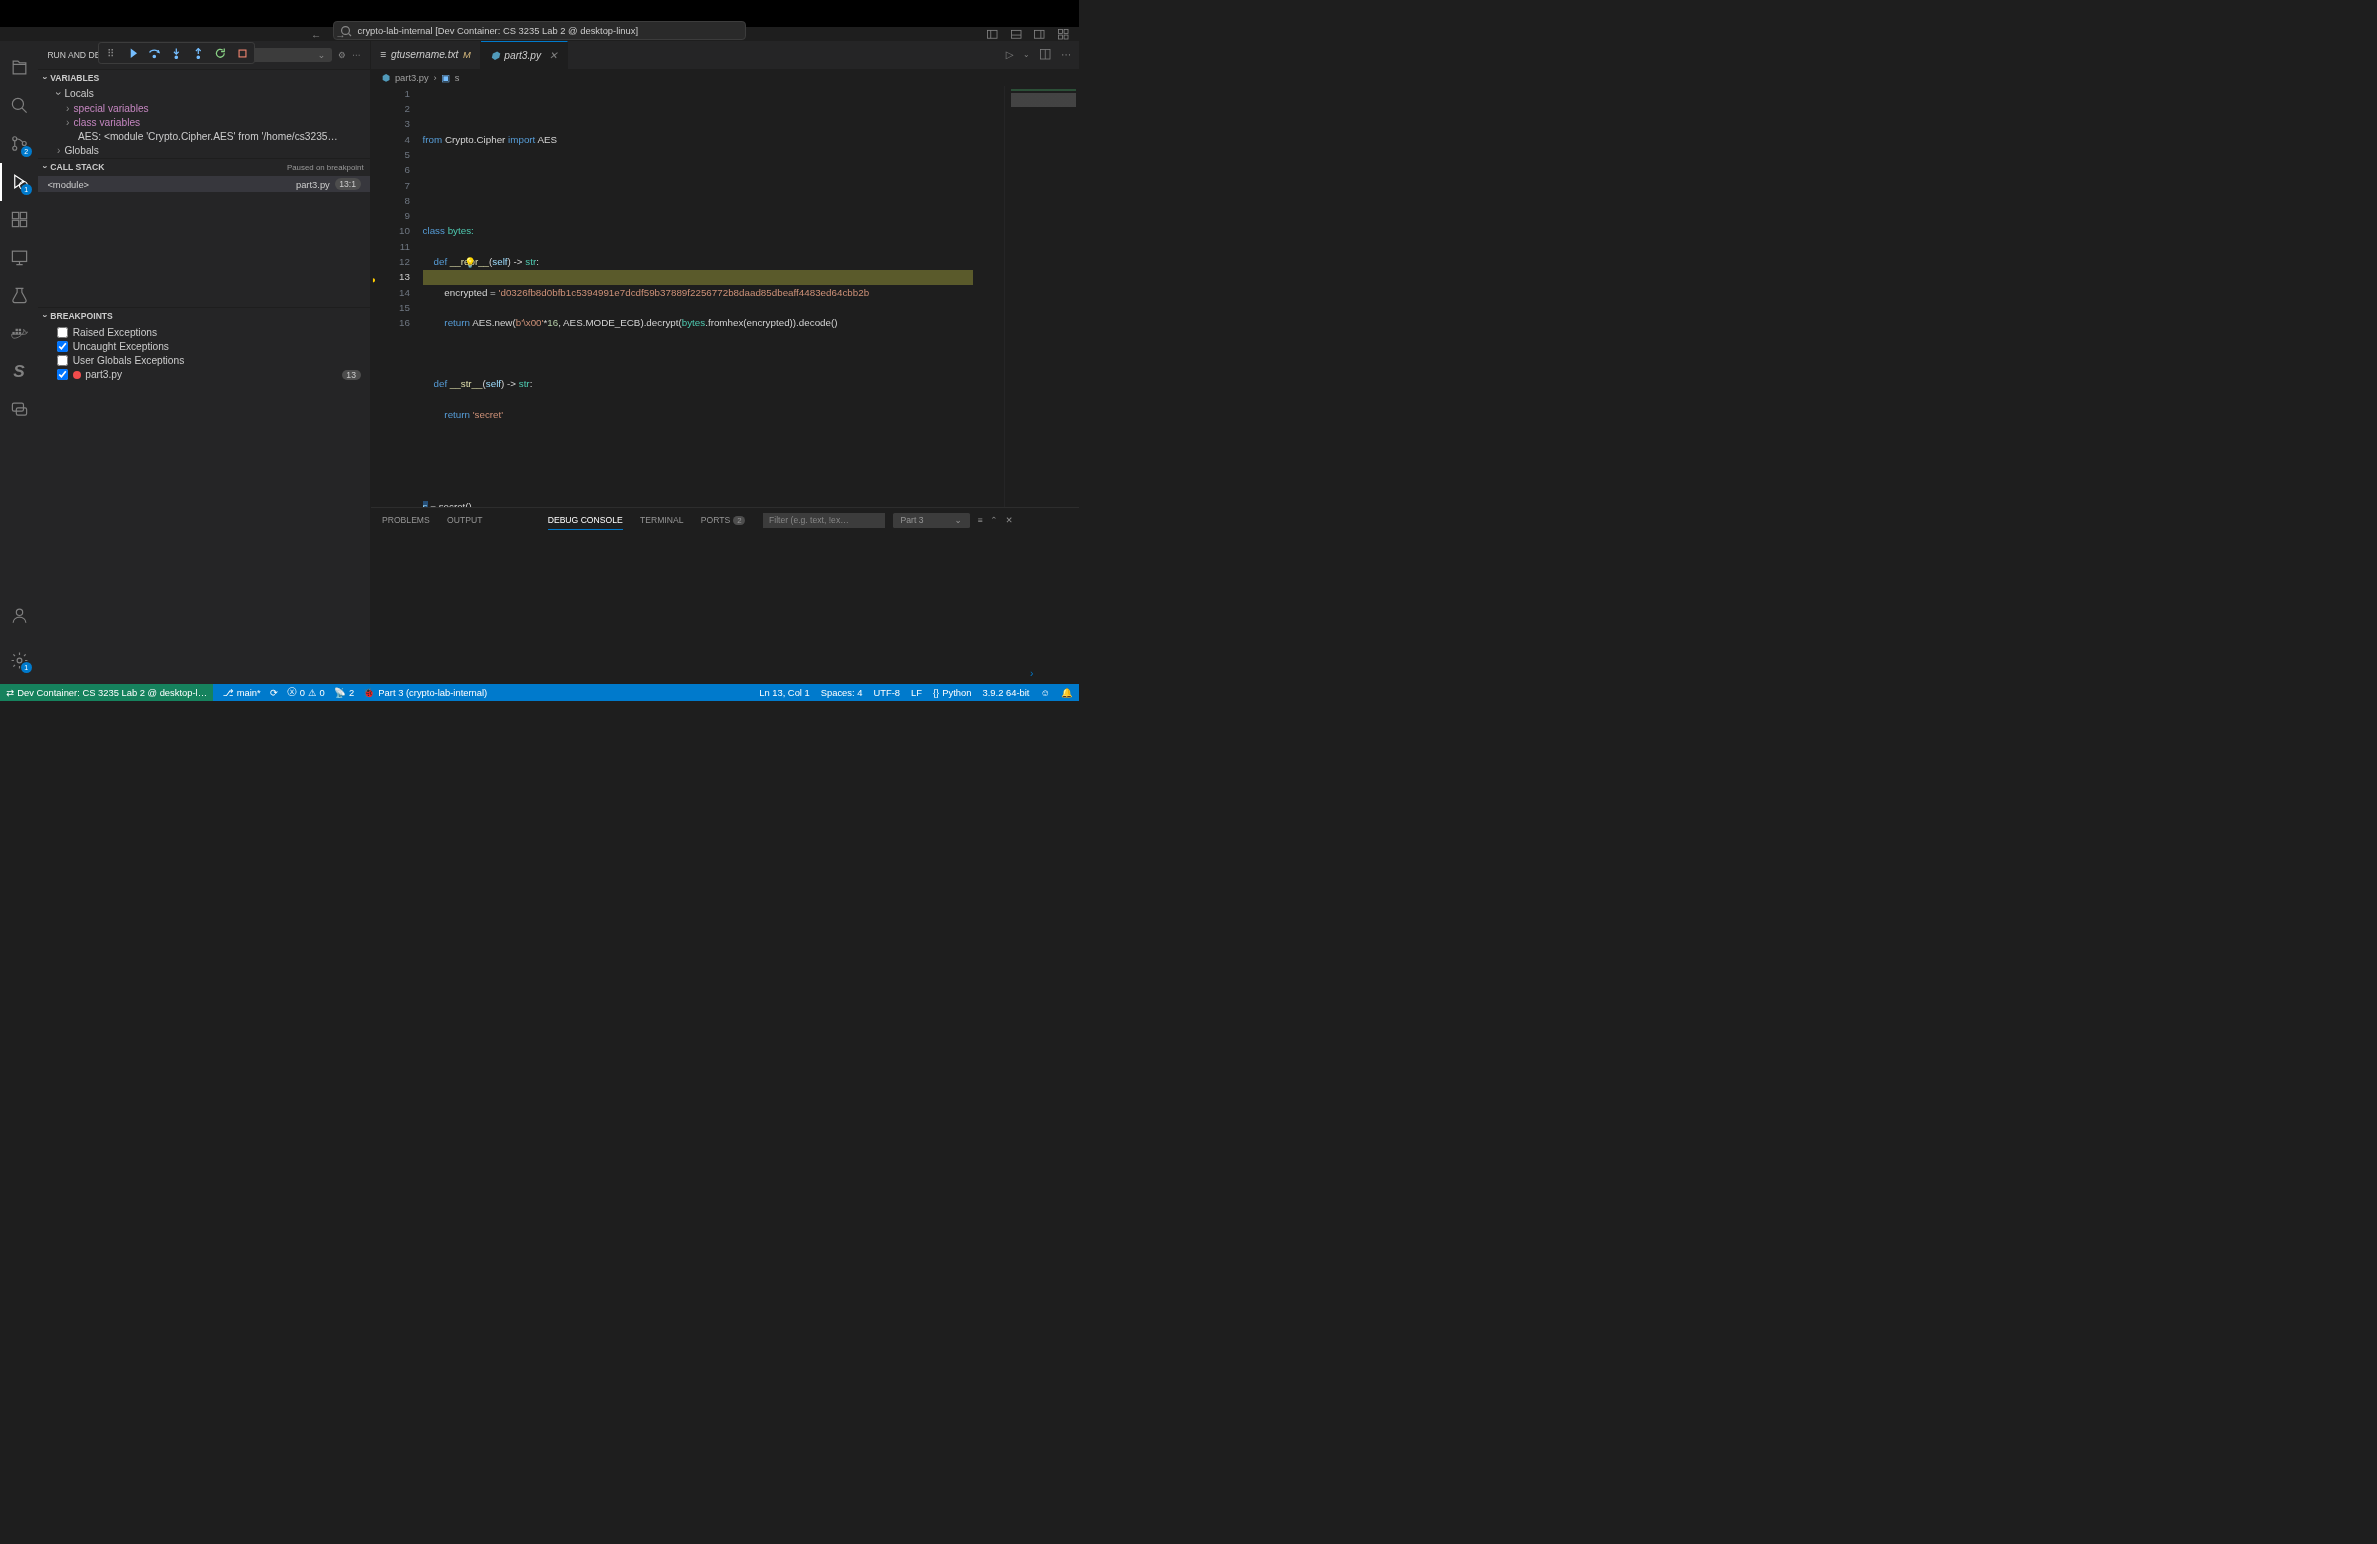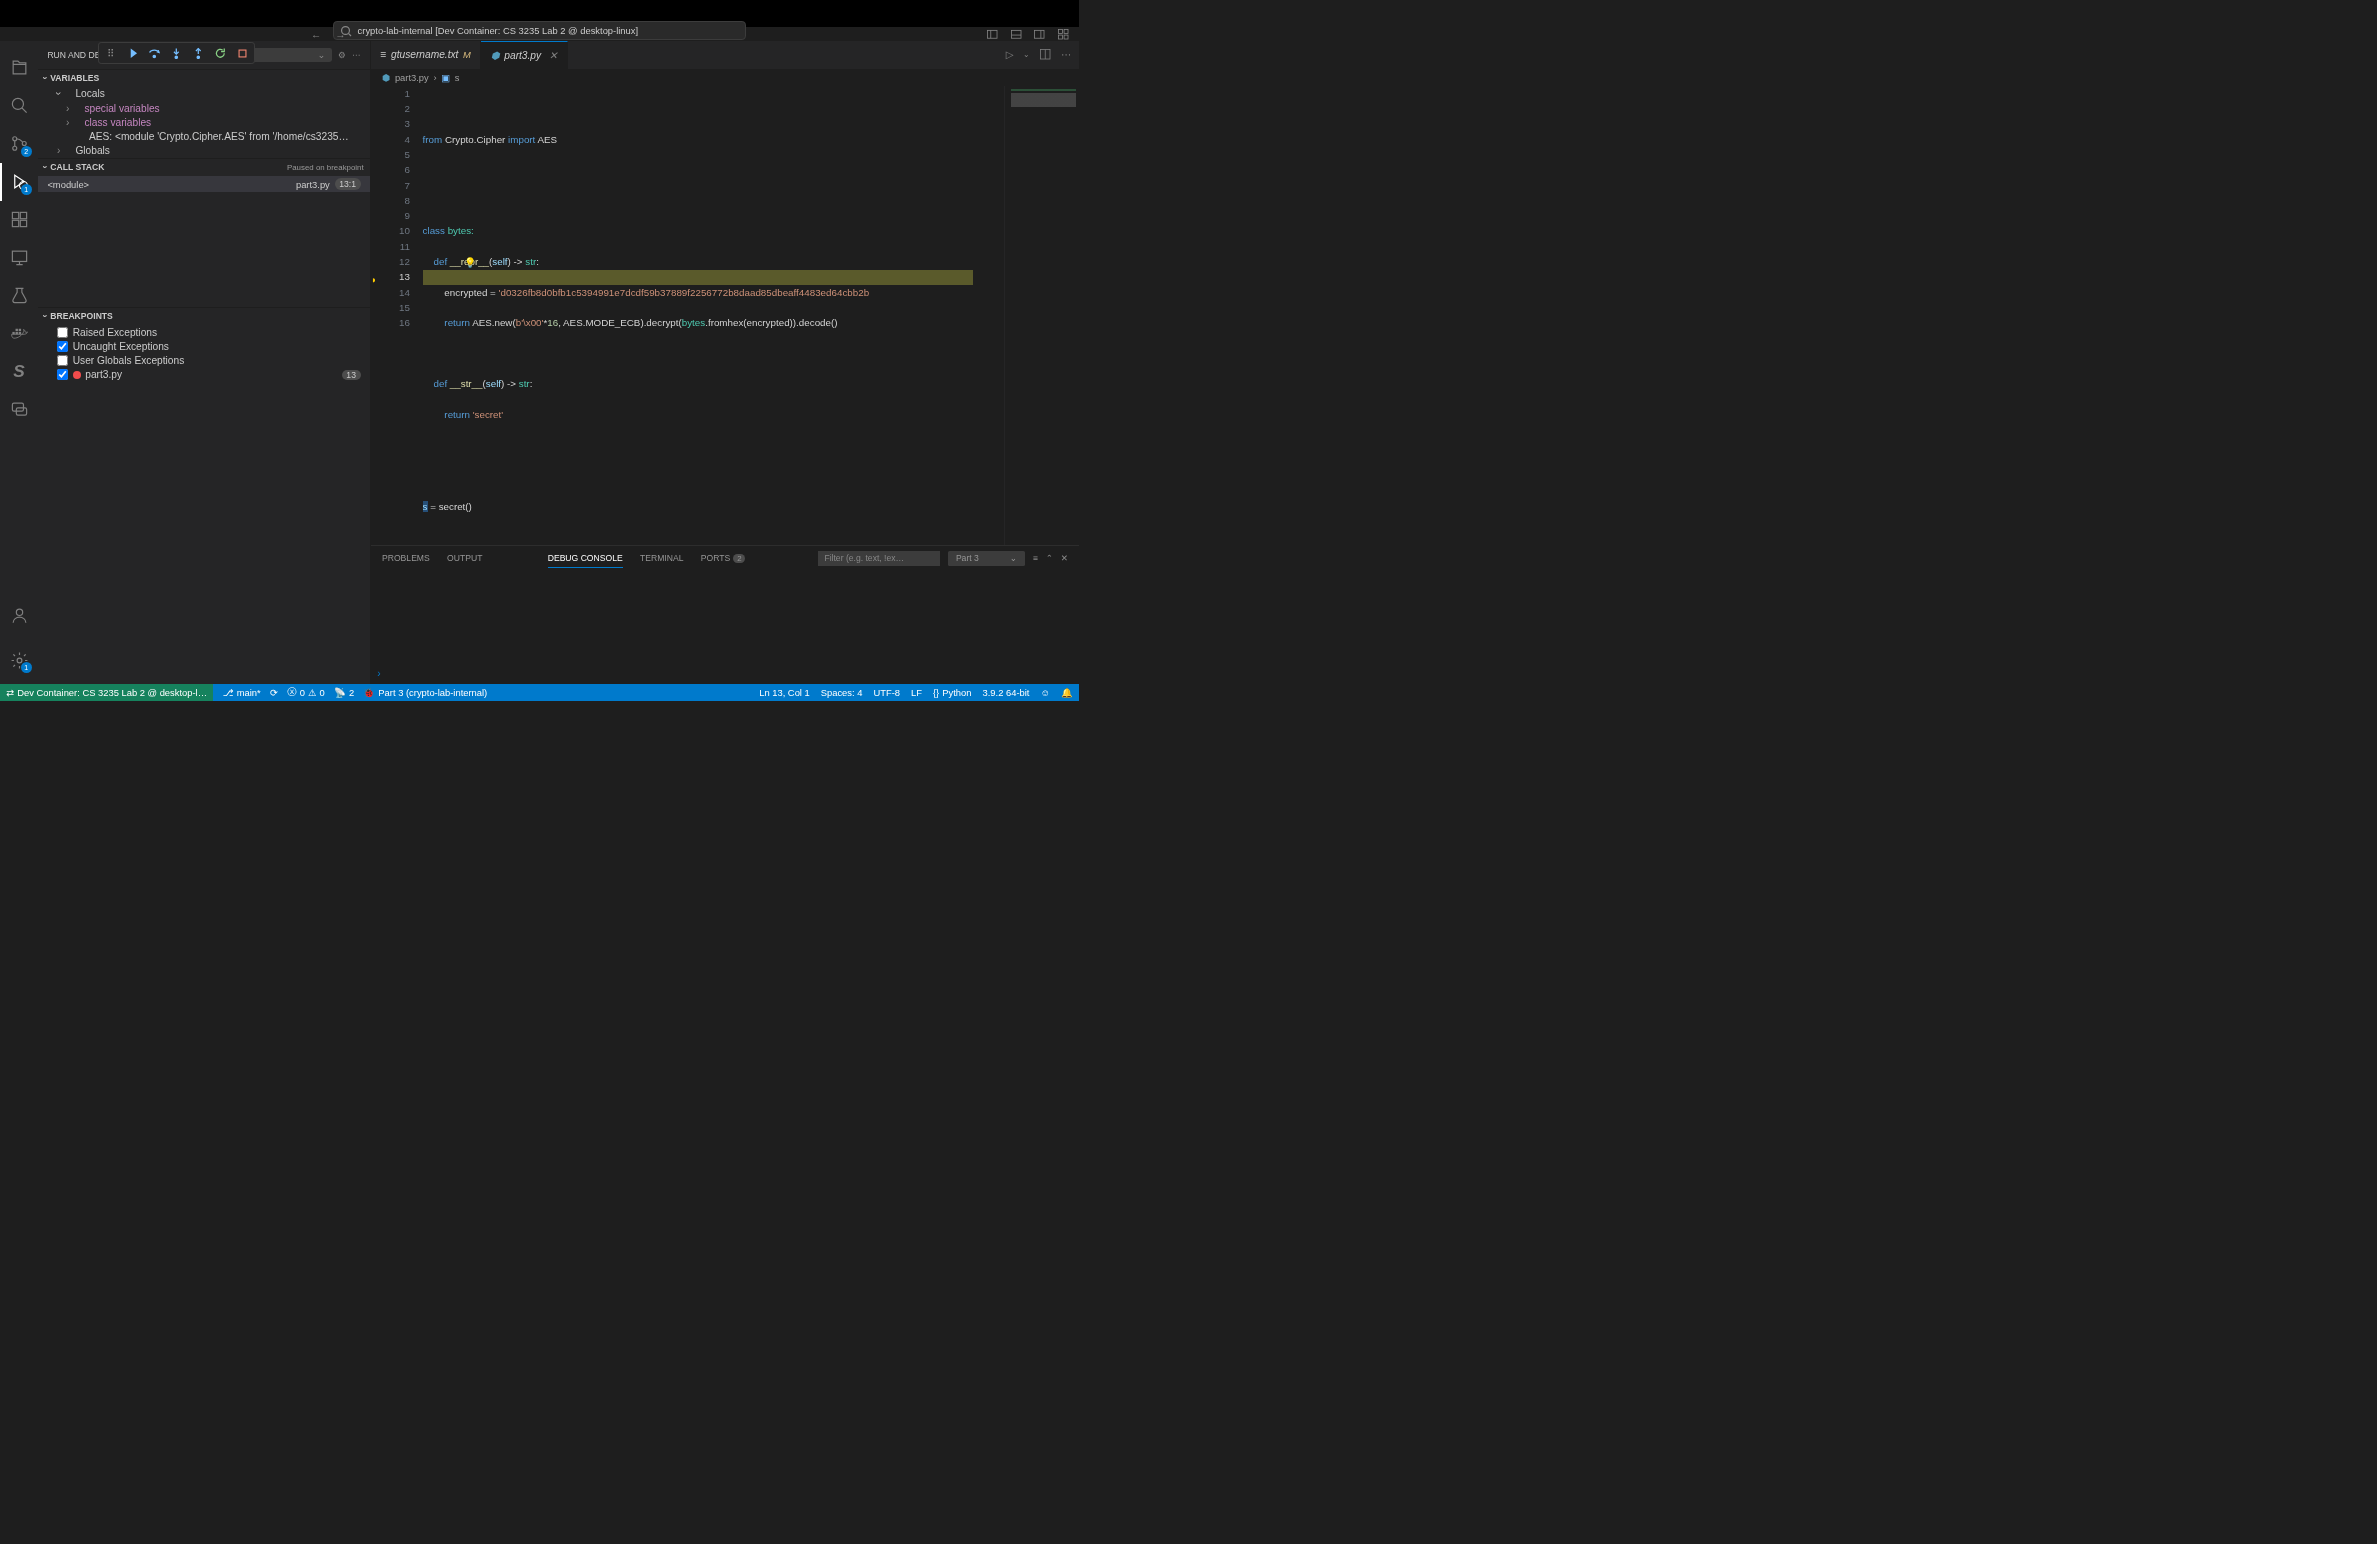--- a/index.html
+++ b/index.html
@@ -27,21 +27,21 @@
 .act-badge { position: absolute; bottom: 6.3px; right: 6.3px; background: #007acc; color: #fff; font-size: 7px; min-width: 11px; height: 11px; border-radius: 7.9px; display: flex; align-items: center; justify-content: center; padding: 0 2.4px; }
 .act-bottom { margin-top: auto; margin-bottom: 6.3px; }
 
 
 .sidebar { width: 333px; background: #252526; display: flex; flex-direction: column; border-right: 0.8px solid #1e1e1e; }
 .sidebar-header { height: 27.5px; display: flex; align-items: center; padding: 0 9.4px; font-size: 8.6px; color: #cccccc; justify-content: space-between; }
 .run-select { background: #3c3c3c; border-radius: 2.4px; padding: 1.6px 6.3px; display: flex; align-items: center; gap: 6.3px; font-size: 9.4px; width: 134px; justify-content: space-between; }
 .panel-section { border-top: 0.8px solid #1e1e1e; }
 .panel-title { height: 17.3px; display: flex; align-items: center; padding: 0 6.3px; font-size: 8.6px; font-weight: 600; color: #cccccc; cursor: pointer; gap: 3.1px; }
 .panel-title .actions { margin-left: auto; display: flex; gap: 4.7px; color: #808080; }
-.tree-item { padding: 1.6px 0 1.6px 19px; font-size: 10.2px; color: #cccccc; display: flex; align-items: center; gap: 15px; cursor: pointer; }
+.tree-item { padding: 1.6px 0 1.6px 19px; font-size: 10.2px; color: #cccccc; display: flex; align-items: center; gap: 4px; cursor: pointer; }
 .tree-item.sub { padding-left: 28px; }
 .var-special { color: #c586c0; }
 .call-item { padding: 2.4px 9.4px; background: #37373d; display: flex; align-items: flex-end; font-size: 9.4px; }
 .call-loc { margin-left: auto; color: #cccccc; }
 .call-badge { background: #4d4d4d; border-radius: 6.3px; padding: 0.8px 4.7px; margin-left: 4.7px; font-size: 8.6px; }
 .paused-label { margin-left: auto; font-size: 7.9px; color: #999; font-weight: 400; }
 .bp-item { padding: 1.6px 9.4px 1.6px 19px; display: flex; align-items: center; gap: 4.7px; font-size: 10.2px; }
 .bp-item input[type=checkbox] { width: 11px; height: 11px; }
 .bp-dot { width: 7.9px; height: 7.9px; background: #f14c4c; border-radius: 50%; }
 .bp-count { margin-left: auto; background: #4d4d4d; border-radius: 6.3px; padding: 0 4.7px; font-size: 8.6px; }
@@ -69,21 +69,21 @@
 
 .kw { color: #569cd6; }
 .cls { color: #4ec9b0; }
 .fn { color: #dcdcaa; }
 .str { color: #ce9178; }
 .num { color: #b5cea8; }
 .param { color: #9cdcfe; }
 .py-icon-color { color: #519aba; }
 
 
-.panel { height: 139px; background: #1e1e1e; border-top: 0.8px solid #2d2d2d; display: flex; flex-direction: column; }
+.panel { height: 177px; background: #1e1e1e; border-top: 0.8px solid #2d2d2d; display: flex; flex-direction: row; }
 .panel-tabs { height: 25px; display: flex; align-items: center; padding: 0 11px; gap: 17.3px; font-size: 8.6px; color: #969696; }
 .panel-tab { cursor: pointer; padding: 4.7px 0; }
 .panel-tab.active { color: #ffffff; border-bottom: 0.8px solid #007acc; margin-left: 48px; }
 .panel-tab .badge { background: #4d4d4d; border-radius: 6.3px; padding: 0 3.9px; font-size: 7.9px; margin-left: 3.1px; }
 .panel-right { margin-left: auto; display: flex; align-items: center; gap: 7.9px; }
 .filter-box { background: #3c3c3c; padding: 2.4px 6.3px; border-radius: 0; width: 122px; font-size: 8.6px; color: #888; }
 .scope-select { background: #3c3c3c; padding: 2.4px 7.9px; border-radius: 1.6px; font-size: 8.6px; display: flex; align-items: center; gap: 31px; }
 .panel-body { flex: 1; position: relative; }
 .prompt { position: absolute; bottom: 4.7px; left: 6.3px; color: #007acc; }
 

